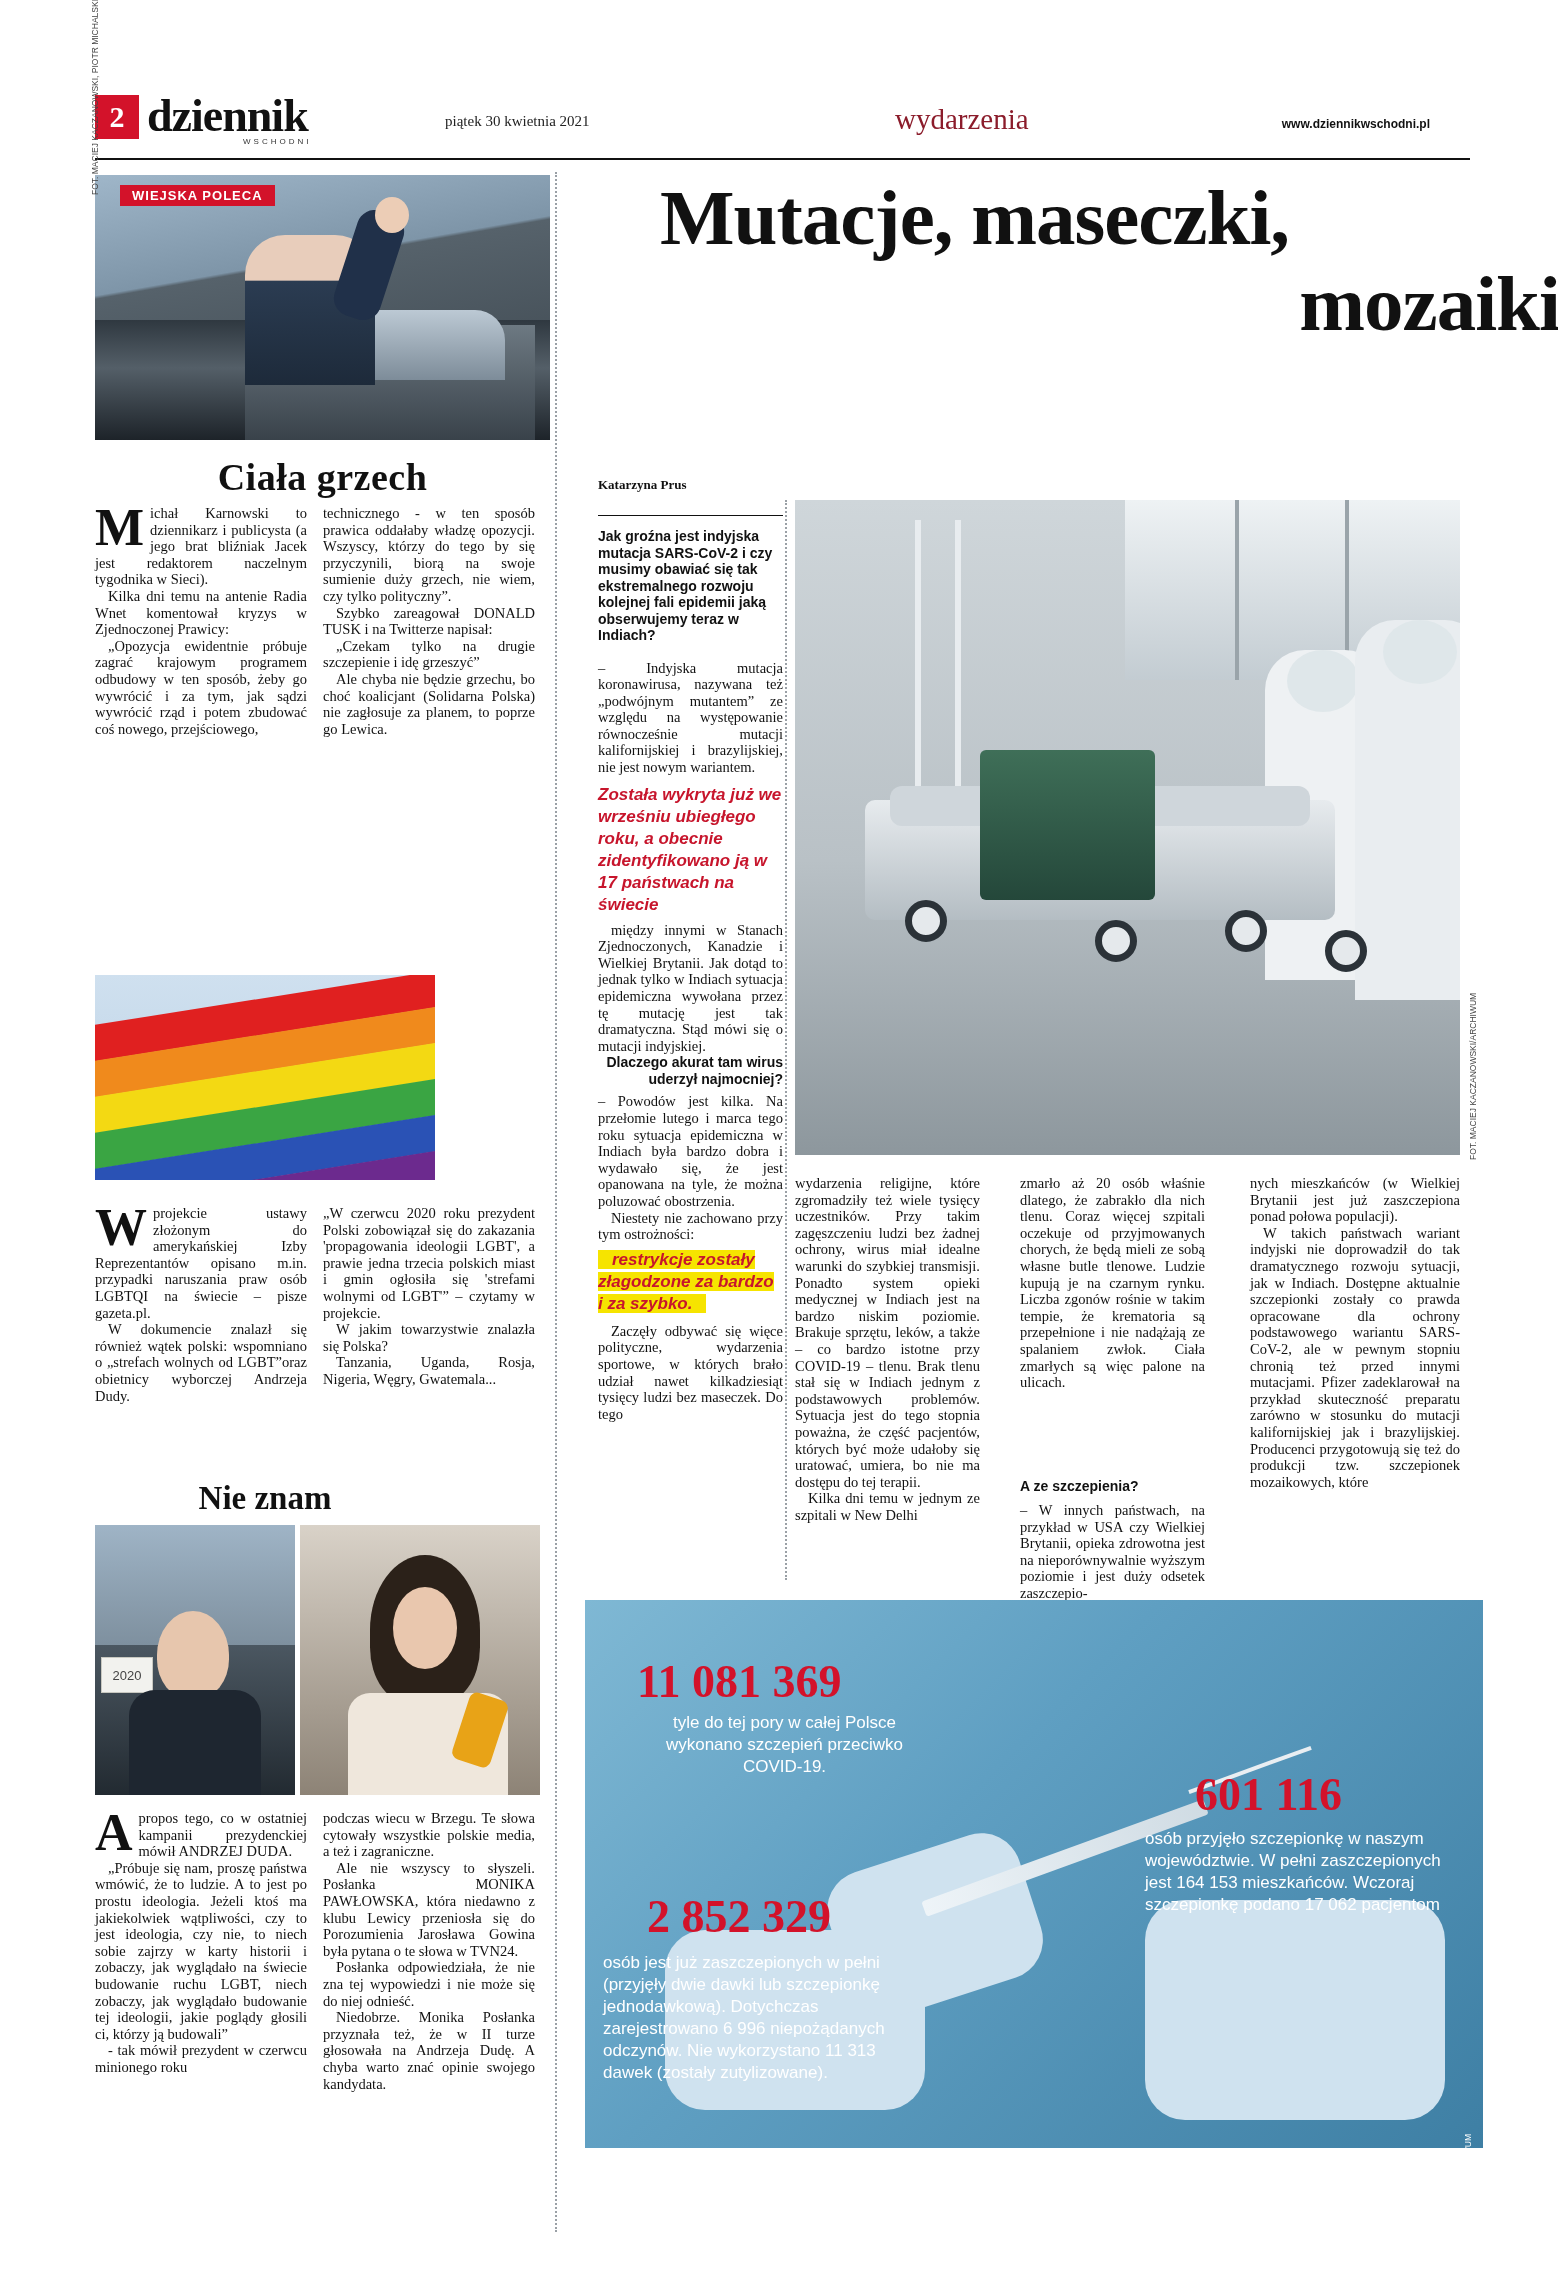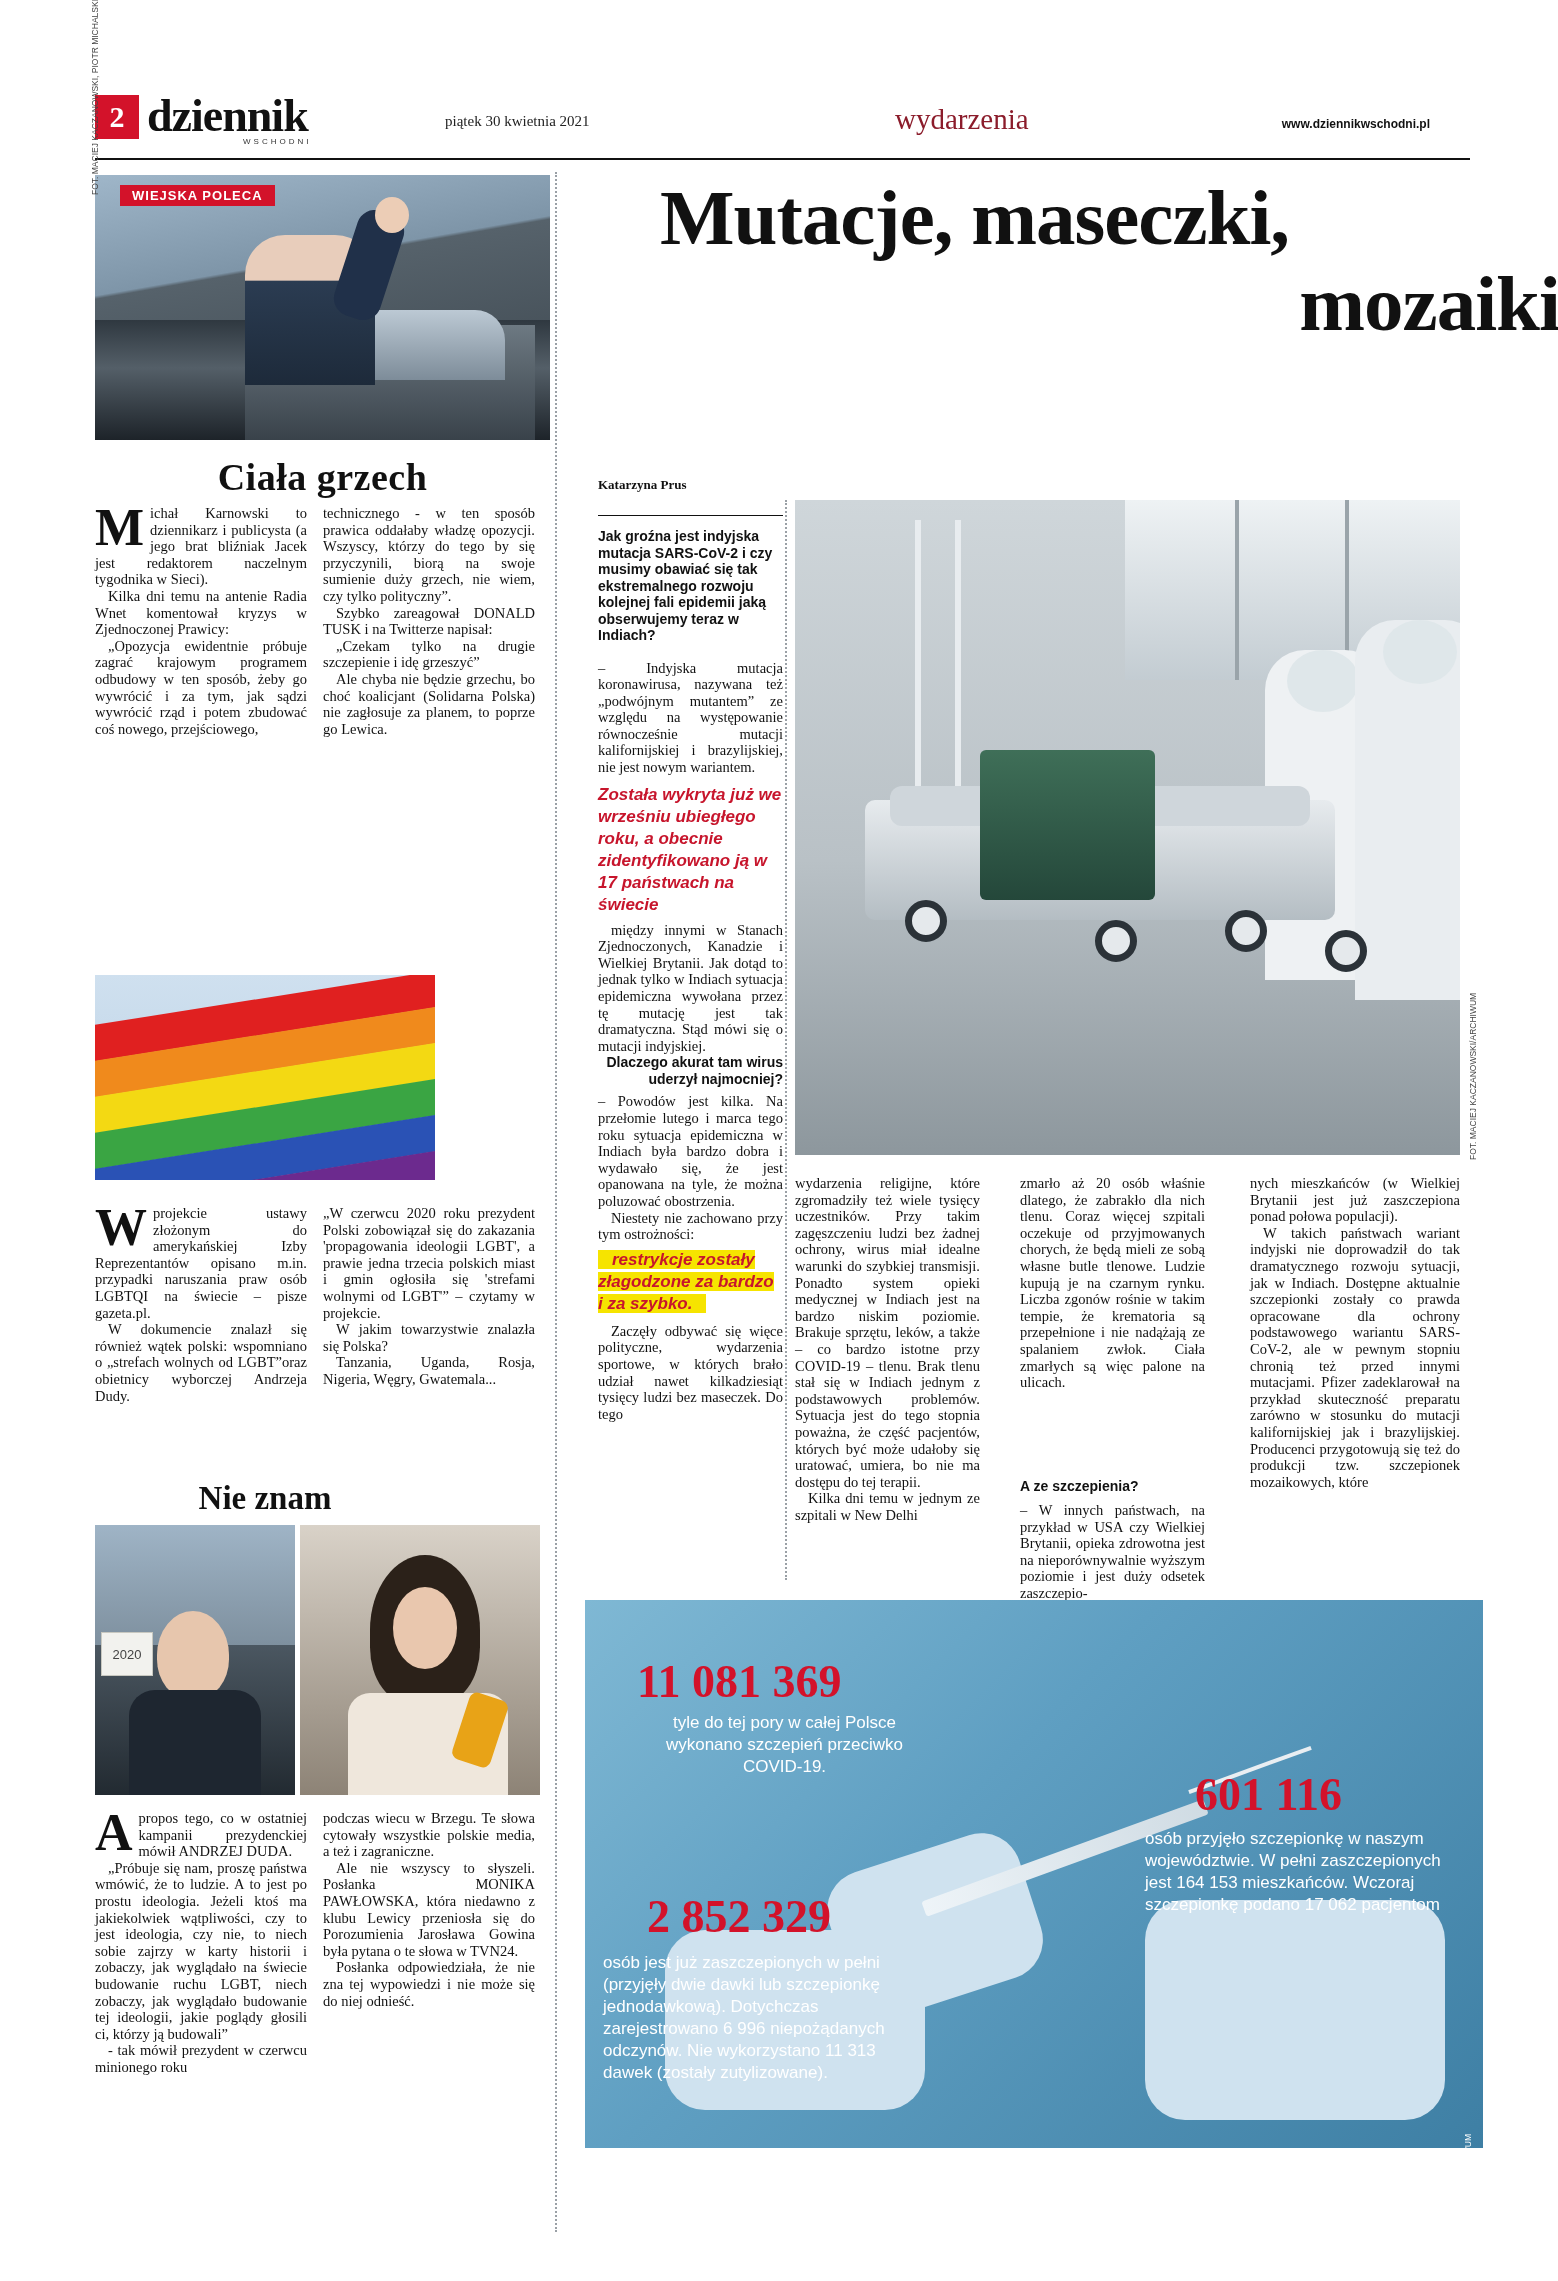--- a/index.html
+++ b/index.html
@@ -144,21 +144,21 @@
   }
   .duda-photo .head {
     position:absolute; left:62px; top:86px; width:72px; height:88px;
     background:#e7c6ad; border-radius:50% 50% 45% 45%;
   }
   .duda-photo .suit {
     position:absolute; left:34px; top:165px; width:132px; height:110px;
     background:#1e2630; border-radius:26px 26px 0 0;
   }
   .duda-photo .sign {
-    position:absolute; left:6px; top:107px; width:52px; height:44px;
+    position:absolute; left:6px; top:132px; width:52px; height:36px;
     background:#f2f2ee; border:1px solid #c8c8c0;
     font-family:"Liberation Sans", sans-serif; font-size:13px; color:#444;
     display:flex; align-items:center; justify-content:center;
   }
 
   .woman-photo {
     position:absolute; left:300px; top:1525px; width:240px; height:270px;
     background:linear-gradient(180deg,#d9d2c8 0%,#8d8376 100%); overflow:hidden;
   }
   .woman-photo .hair {
@@ -360,20 +360,21 @@
 
   <div class="body-col" style="position:absolute; left:95px; top:1810px; width:212px;">
     <p class="first"><span class="dropcap">A</span><span>propos tego, co w ostatniej kampanii prezydenckiej mówił ANDRZEJ DUDA.</span></p>
     <p>„Próbuje się nam, proszę państwa wmówić, że to ludzie. A to jest po prostu ideologia. Jeżeli ktoś ma jakiekolwiek wątpliwości, czy to jest ideologia, czy nie, to niech sobie zajrzy w karty historii i zobaczy, jak wyglądało na świecie budowanie ruchu LGBT, niech zobaczy, jak wyglądało budowanie tej ideologii, jakie poglądy głosili ci, którzy ją budowali”</p>
     <p>- tak mówił prezydent w czerwcu minionego roku</p>
   </div>
   <div class="body-col" style="position:absolute; left:323px; top:1810px; width:212px;">
     <p class="first">podczas wiecu w Brzegu. Te słowa cytowały wszystkie polskie media, a też i zagraniczne.</p>
     <p>Ale nie wszyscy to słyszeli. Posłanka MONIKA PAWŁOWSKA, która niedawno z klubu Lewicy przeniosła się do Porozumienia Jarosława Gowina była pytana o te słowa w TVN24.</p>
     <p>Posłanka odpowiedziała, że nie zna tej wypowiedzi i nie może się do niej odnieść.</p>
+    <p>Niedobrze. Monika Posłanka przyznała też, że w II turze głosowała na Andrzeja Dudę. A chyba warto znać opinie swojego kandydata.</p>
   </div>
 
   <div class="big-headline">
     <div class="l1">Mutacje, maseczki,</div>
     <div class="l2">mozaiki</div>
   </div>
 
 
   <div class="byline">Katarzyna Prus</div>
   <div class="byline-rule"></div>

